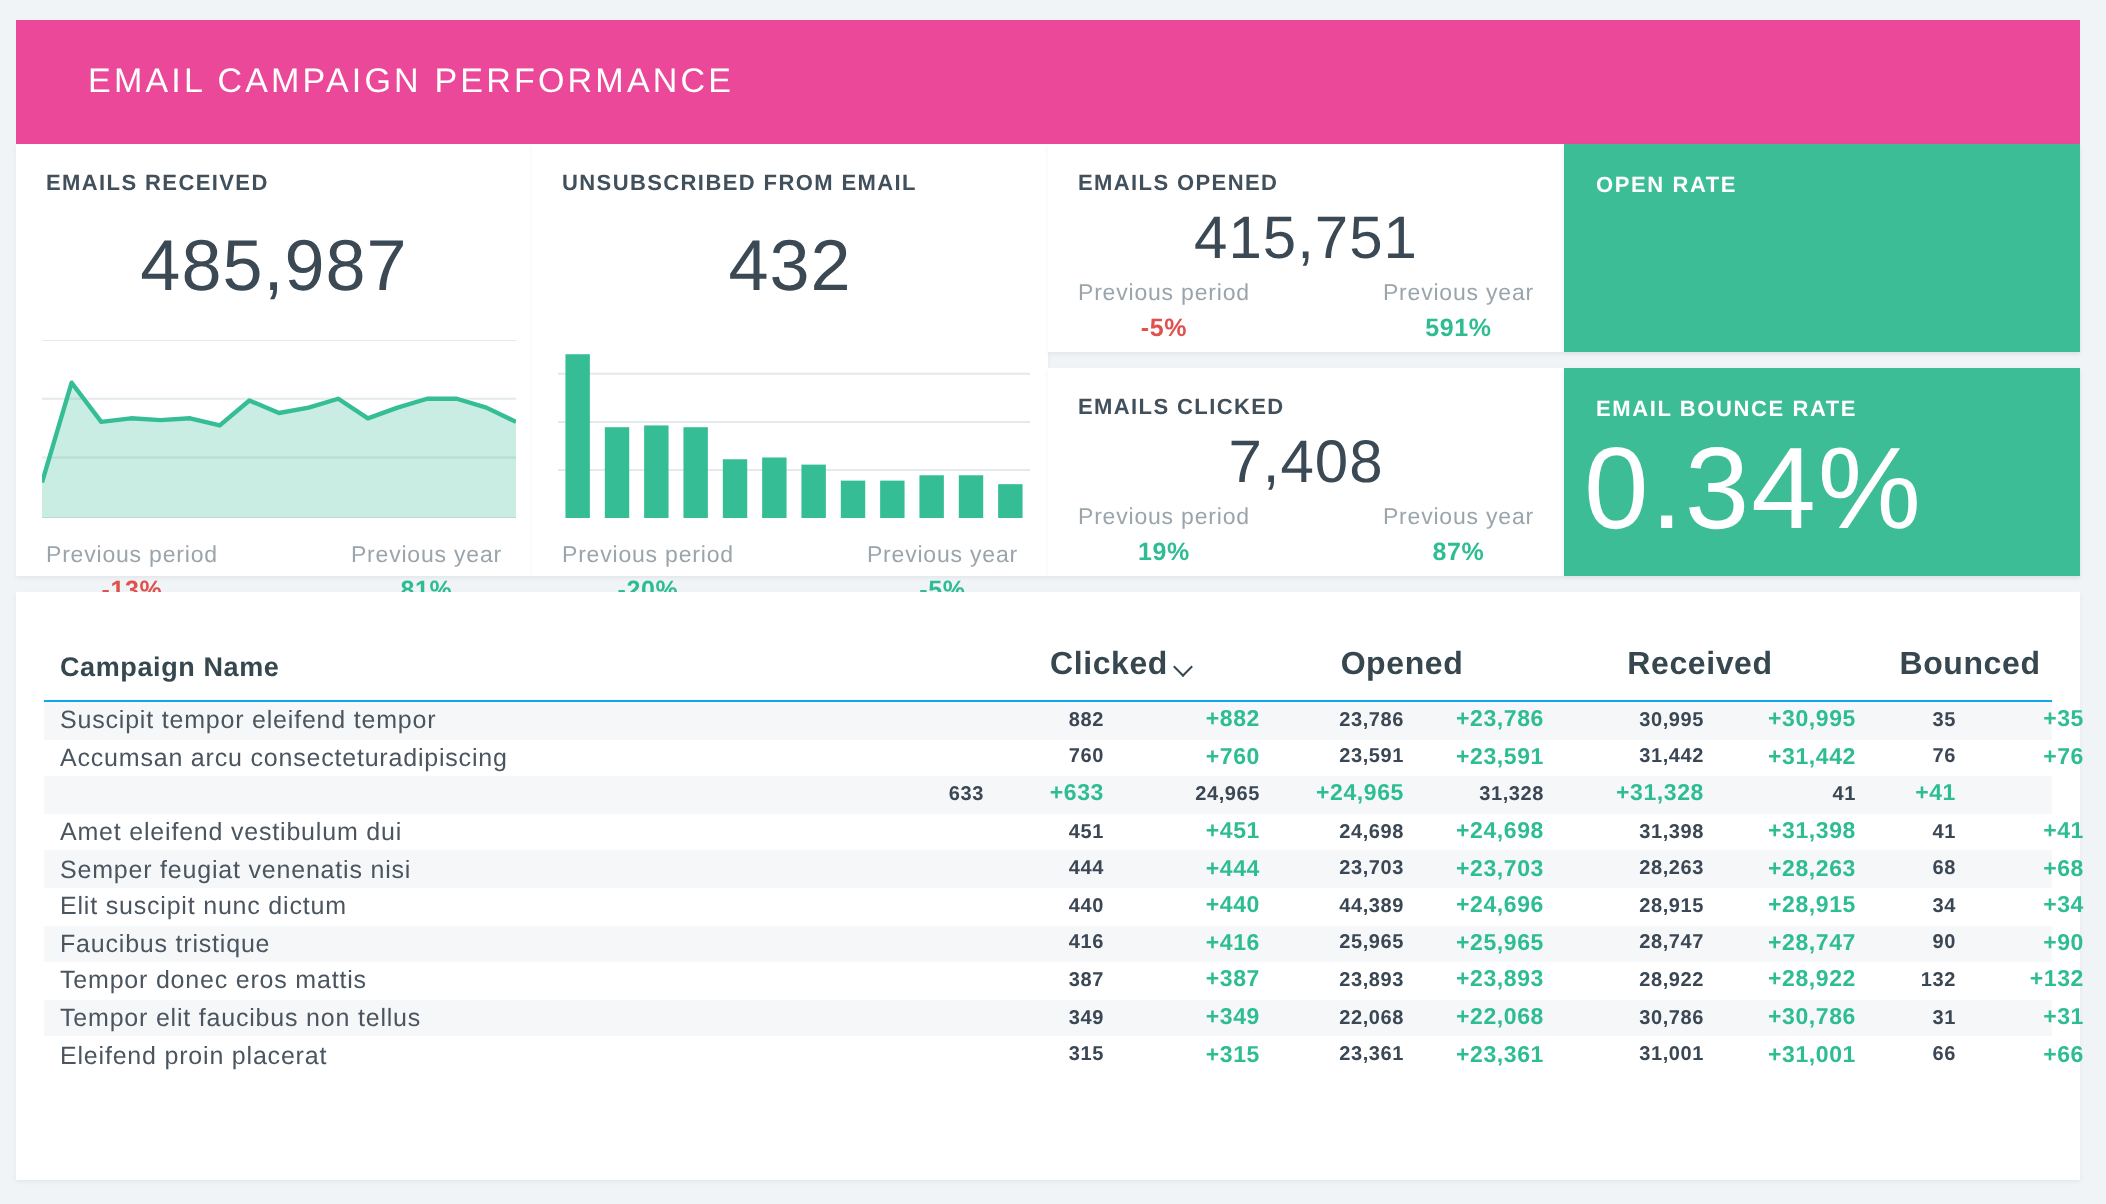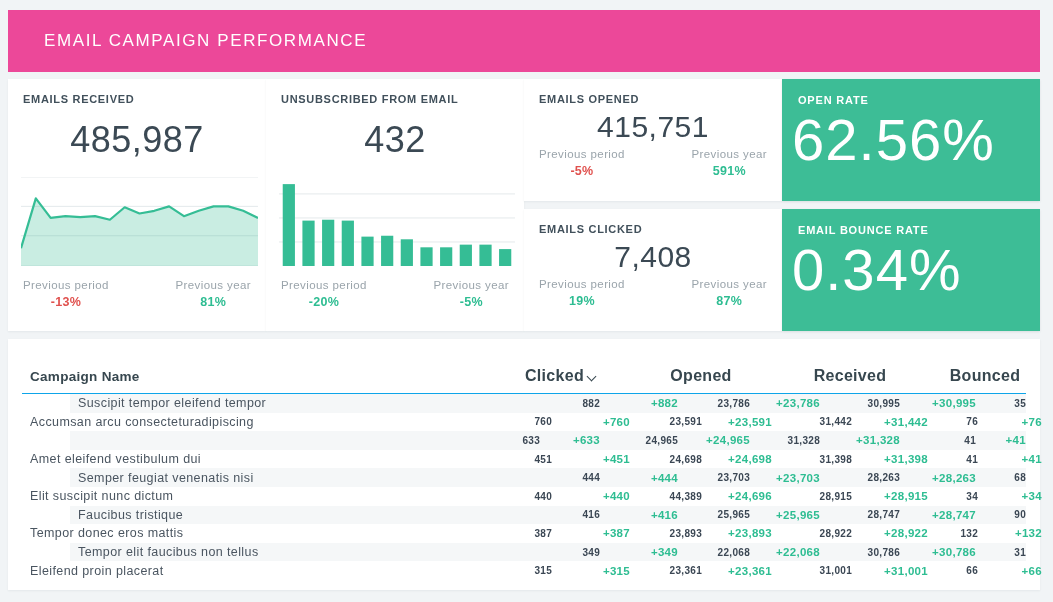--- a/index.html
+++ b/index.html
@@ -14,21 +14,21 @@
   
   .topbar {
     background:#ec4899; height:62px; display:flex; align-items:center;
     padding-left:36px; flex:0 0 auto;
   }
   .topbar h1 {
     color:#fff; font-size:17px; font-weight:500; letter-spacing:1.6px;
   }
 
   
-  .cards-row { display:flex; gap:0; margin-top:7px; flex:0 0 auto; height:252px; }
+  .cards-row { display:flex; gap:0; flex:0 0 auto; height:216px; }
   .col { flex:1; display:flex; flex-direction:column; gap:8px; }
   .card {
     background:#fff; box-shadow:0 1px 2px rgba(55,71,79,.07);
     display:flex; flex-direction:column; position:relative;
   }
   .card-tall { flex:1; }
   .card-short { flex:1; }
   .card-title {
     font-size:11px; font-weight:600; letter-spacing:.7px; color:#41505b;
     margin:14px 15px 0;
@@ -74,21 +74,21 @@
   }
   .span2 { grid-column:span 2; }
   .chev { display:inline-block; width:9px; height:9px; position:relative; top:-2px; }
   .chev::after {
     content:""; position:absolute; left:0; top:3px; width:6px; height:6px;
     border-right:1.6px solid #37474f; border-bottom:1.6px solid #37474f;
     transform:rotate(45deg);
   }
   .t-body { display:block; }
   .t-row { padding:0 8px; height:18.6px; }
-  .t-row.striped { background:#f5f7f8;margin-left:48px; }
+  .t-row.striped { background:#f5f7f8; }
   .t-row .t-name { font-size:12.5px; color:#4a5560; letter-spacing:.4px; }
   .t-val   { font-size:10px; font-weight:700; color:#3b4754; text-align:right; letter-spacing:.3px; }
   .t-delta { font-size:11.5px; font-weight:700; color:#2ebd92; text-align:right; letter-spacing:.3px; }
 </style>
 </head>
 <body>
 
 <div class="page">
 
   <div class="topbar">
@@ -183,21 +183,20 @@
             <span class="cmp-label">Previous year</span>
             <span class="cmp-val val-green">87%</span>
           </div>
         </div>
       </section>
     </div>
 
     <div class="col">
       <section class="card green-card">
         <div class="green-title">OPEN RATE</div>
-        <div class="green-value">62.56%</div>
       </section>
       <section class="card green-card">
         <div class="green-title">EMAIL BOUNCE RATE</div>
         <div class="green-value">0.34%</div>
       </section>
     </div>
   </div>
 
   <section class="card table-card">
     <div class="t-grid t-header">

